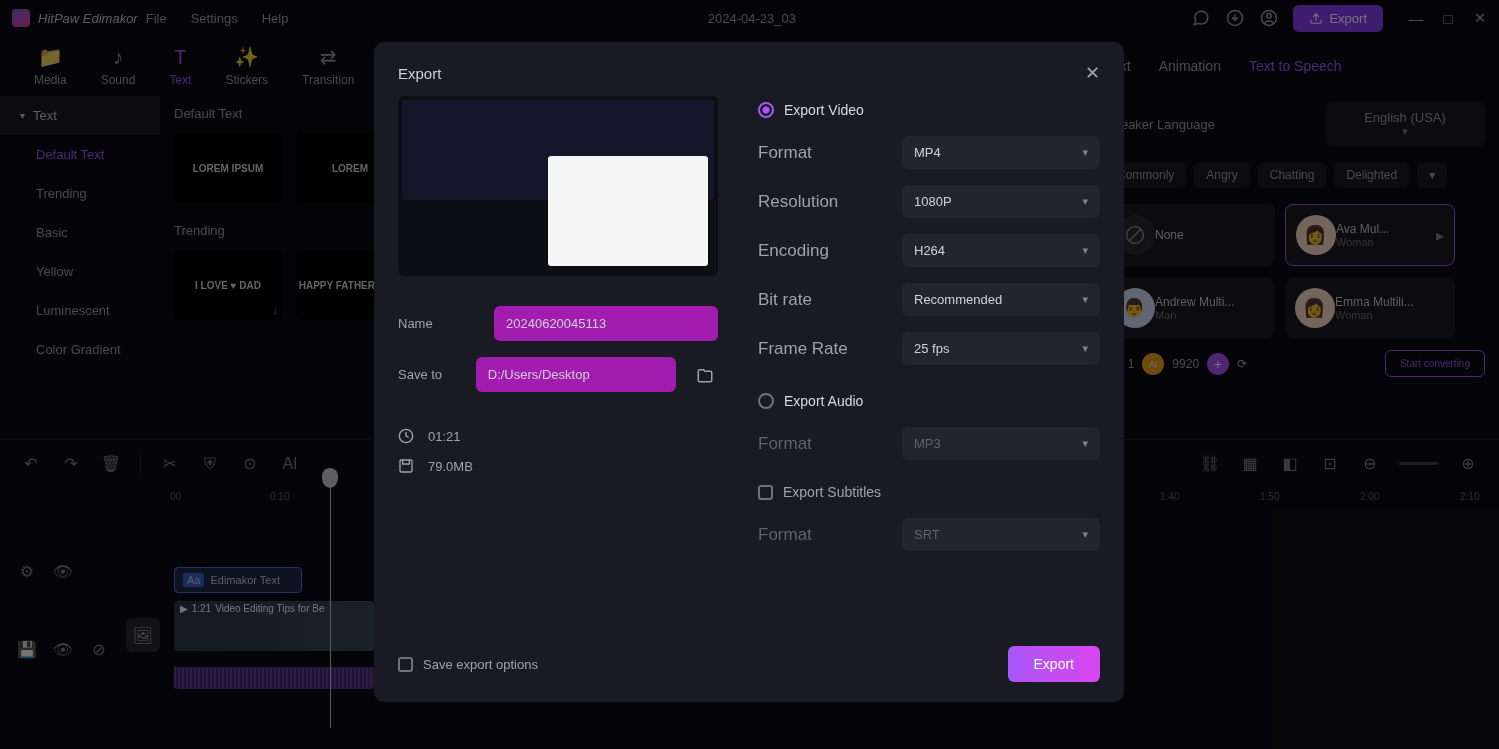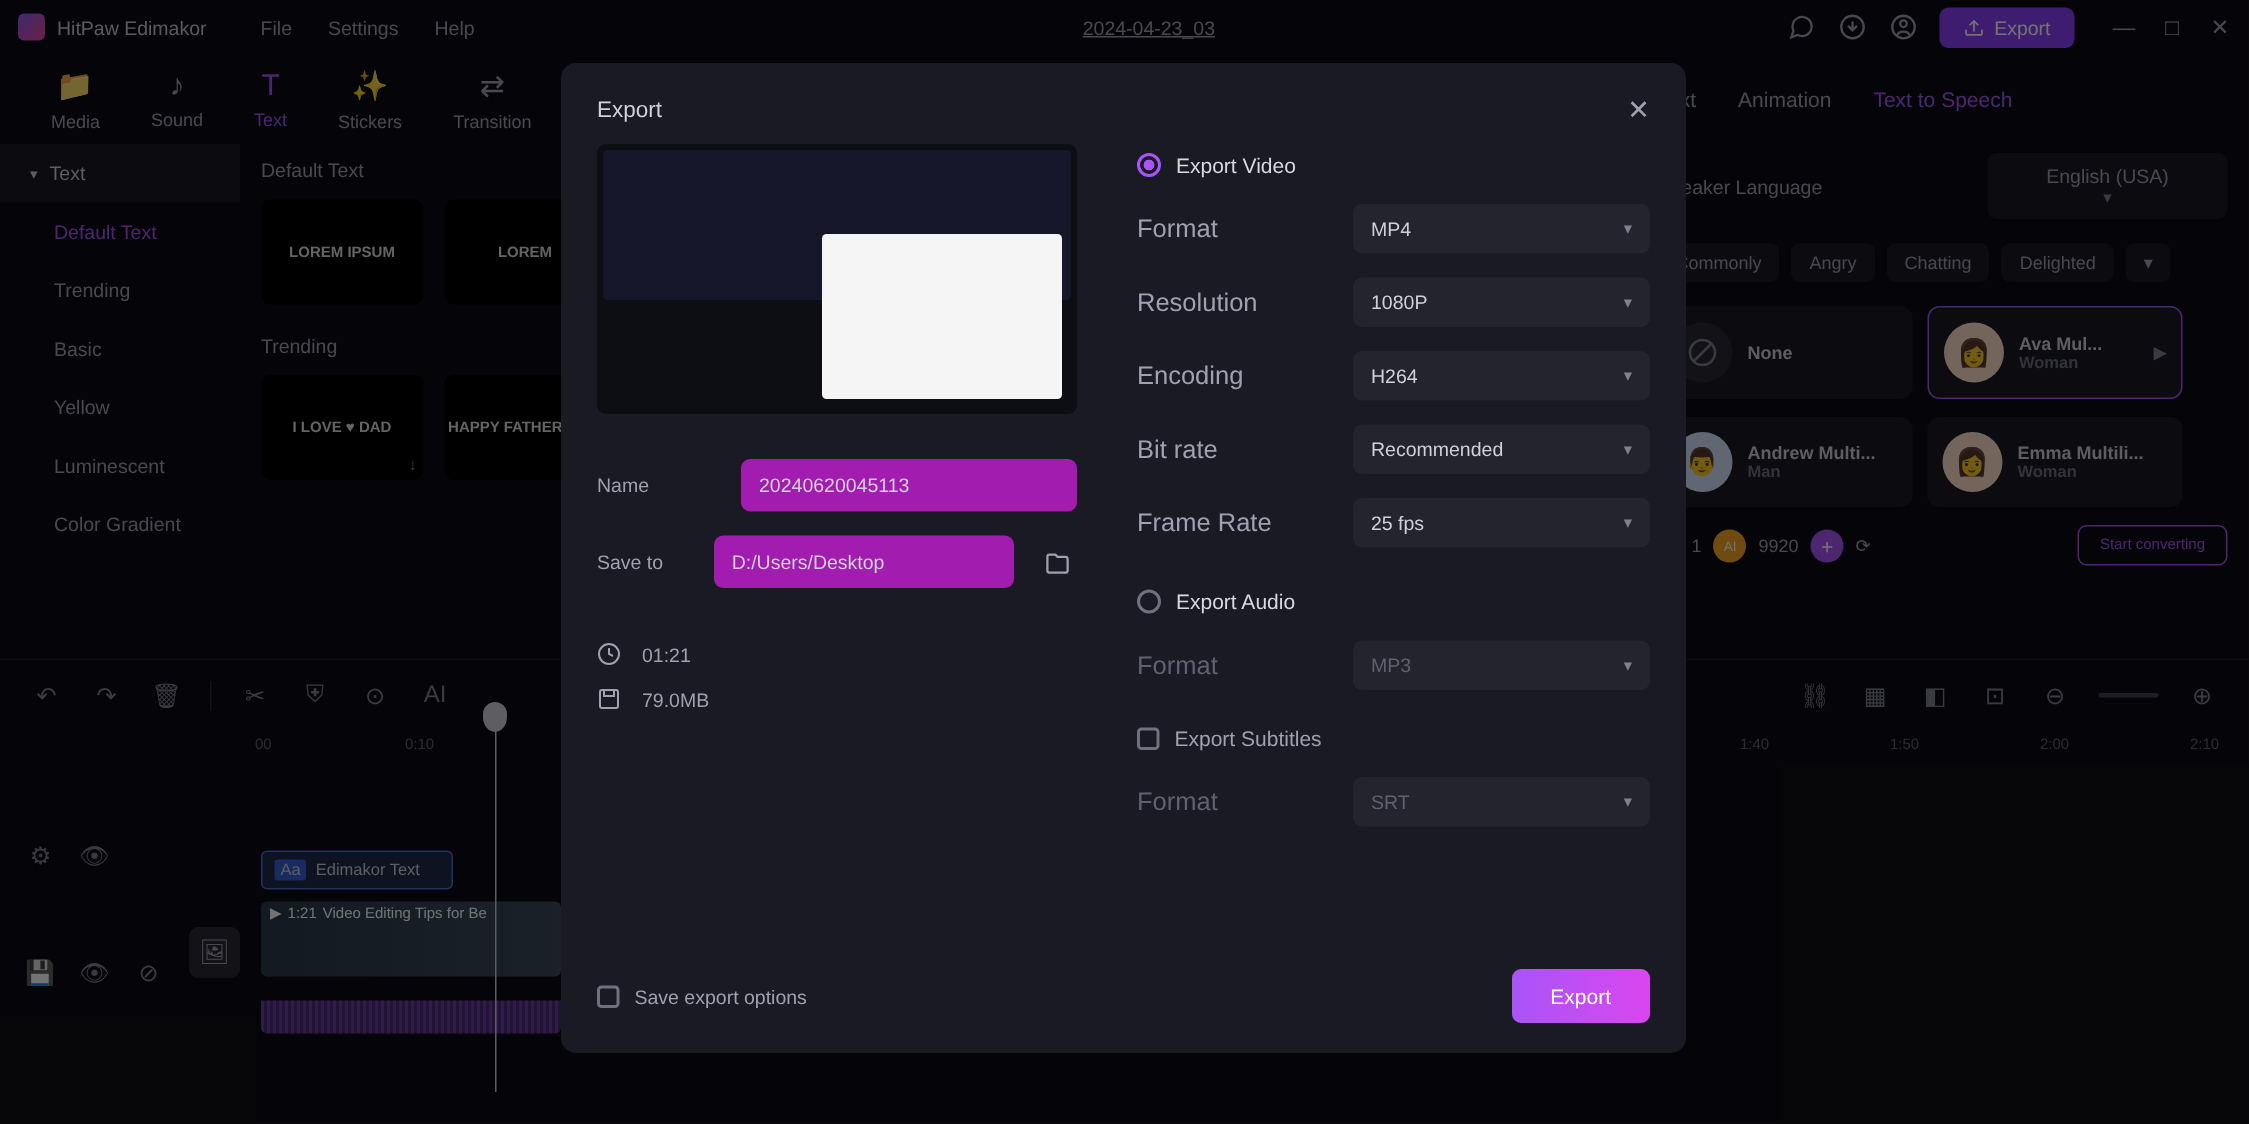--- a/index.html
+++ b/index.html
@@ -1,23 +1,23 @@
 <!DOCTYPE html>
 <html><head>
 <meta charset="utf-8">
 <style>
 * { margin: 0; padding: 0; box-sizing: border-box; font-family: -apple-system, BlinkMacSystemFont, 'Segoe UI', sans-serif; }
 body { background: #0d0d14; color: #b8b8c0; width: 1499px; height: 749px; overflow: hidden; position: relative; }
 
 
 .titlebar { height: 36px; display: flex; align-items: center; padding: 0 12px; background: #0d0d14; }
 .titlebar .logo { width: 18px; height: 18px; background: linear-gradient(135deg, #8b5cf6, #ec4899); border-radius: 4px; margin-right: 8px; }
-.titlebar .app-name { color: #c8c8d0; font-size: 13px; margin-right: 36px; }
+.titlebar .app-name { color: #c8c8d0; font-size: 13px; margin-right: 8px; font-style: italic; }
 .titlebar .menu-item { color: #a0a0b0; font-size: 13px; margin-right: 24px; cursor: pointer; }
-.titlebar .project-name { flex: 1; text-align: center; color: #a0a0b0; font-size: 13px; text-decoration: underline; }
+.titlebar .project-name { flex: 1; text-align: center; color: #a0a0b0; font-size: 13px; }
 .titlebar .right-icons { display: flex; align-items: center; gap: 14px; }
 .titlebar .ico { width: 20px; height: 20px; display: flex; align-items: center; justify-content: center; color: #a0a0b0; cursor: pointer; }
 .export-btn { background: #8b3ff5; color: #fff; padding: 6px 16px; border-radius: 6px; font-size: 13px; display: flex; align-items: center; gap: 6px; cursor: pointer; }
 .win-controls { display: flex; gap: 18px; margin-left: 12px; }
 .win-ctrl { width: 14px; height: 14px; display: flex; align-items: center; justify-content: center; color: #a0a0b0; cursor: pointer; font-size: 15px; }
 
 
 .top-nav { height: 60px; display: flex; align-items: center; padding: 0 20px; gap: 6px; background: #0d0d14; }
 .nav-tab { display: flex; flex-direction: column; align-items: center; gap: 4px; padding: 6px 14px; color: #a0a0b0; cursor: pointer; border-radius: 8px; }
 .nav-tab.active { color: #a855f7; }
@@ -42,21 +42,21 @@
 .right-panel { position: absolute; right: 14px; top: 50px; width: 380px; }
 .rp-tabs { display: flex; gap: 28px; margin-bottom: 20px; padding: 8px 0; }
 .rp-tab { color: #a0a0b0; font-size: 14px; cursor: pointer; }
 .rp-tab.active { color: #a855f7; }
 .rp-row { display: flex; align-items: center; justify-content: space-between; margin-bottom: 16px; }
 .rp-label { color: #a0a0b0; font-size: 13px; }
 .rp-select { background: #1a1a24; color: #a0a0b0; padding: 8px 12px; border-radius: 6px; font-size: 13px; width: 160px; display: flex; justify-content: space-between; align-items: center; cursor: pointer; flex-direction: column; }
 .tag-row { display: flex; gap: 8px; flex-wrap: wrap; margin-bottom: 16px; }
 .tag { background: #1a1a24; color: #a0a0b0; padding: 6px 12px; border-radius: 6px; font-size: 12px; cursor: pointer; }
 .voice-row { display: flex; gap: 10px; margin-bottom: 12px; }
-.voice-card { background: #1a1a24; border-radius: 8px; padding: 10px; display: flex; align-items: center; gap: 10px; width: 170px; cursor: pointer; font-weight: bold; }
+.voice-card { background: #1a1a24; border-radius: 8px; padding: 10px; display: flex; align-items: center; width: 170px; cursor: pointer; }
 .voice-card.selected { border: 1px solid #a855f7; }
 .voice-avatar { width: 40px; height: 40px; border-radius: 50%; background: #ffe0cc; display: flex; align-items: center; justify-content: center; font-size: 18px; }
 .voice-none { width: 40px; height: 40px; border-radius: 50%; background: #2a2a34; display: flex; align-items: center; justify-content: center; }
 .voice-name { color: #d0d0d8; font-size: 12px; }
 .voice-sub { color: #707080; font-size: 11px; }
 .rp-bottom { display: flex; align-items: center; justify-content: space-between; margin-top: 12px; gap: 10px; }
 .cost-info { display: flex; align-items: center; gap: 8px; font-size: 12px; color: #a0a0b0; }
 .ai-badge { width: 22px; height: 22px; border-radius: 50%; background: #f5a623; color: #fff; font-size: 9px; display: flex; align-items: center; justify-content: center; }
 .plus-btn { width: 22px; height: 22px; border-radius: 50%; background: #a855f7; color: #fff; display: flex; align-items: center; justify-content: center; cursor: pointer; font-size: 14px; }
 .convert-btn { border: 1px solid #a855f7; color: #a855f7; padding: 7px 14px; border-radius: 6px; font-size: 10px; cursor: pointer; }

